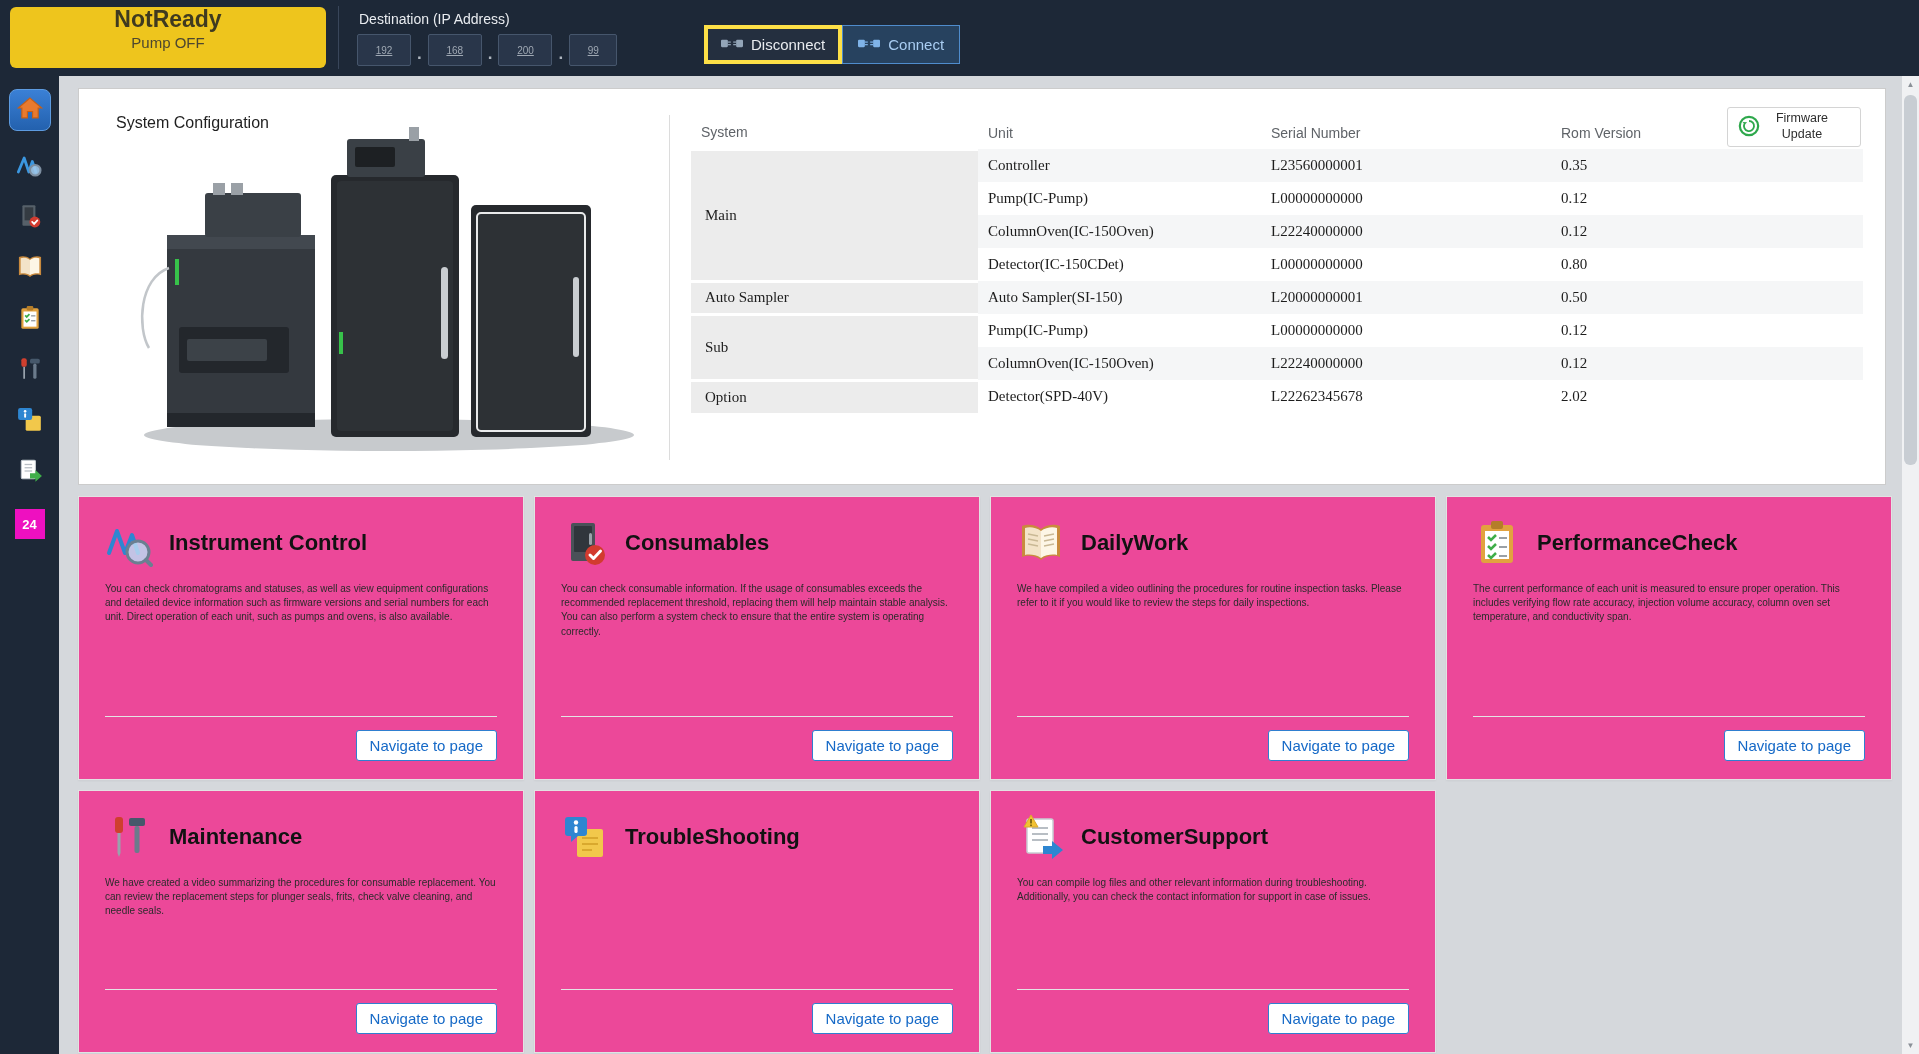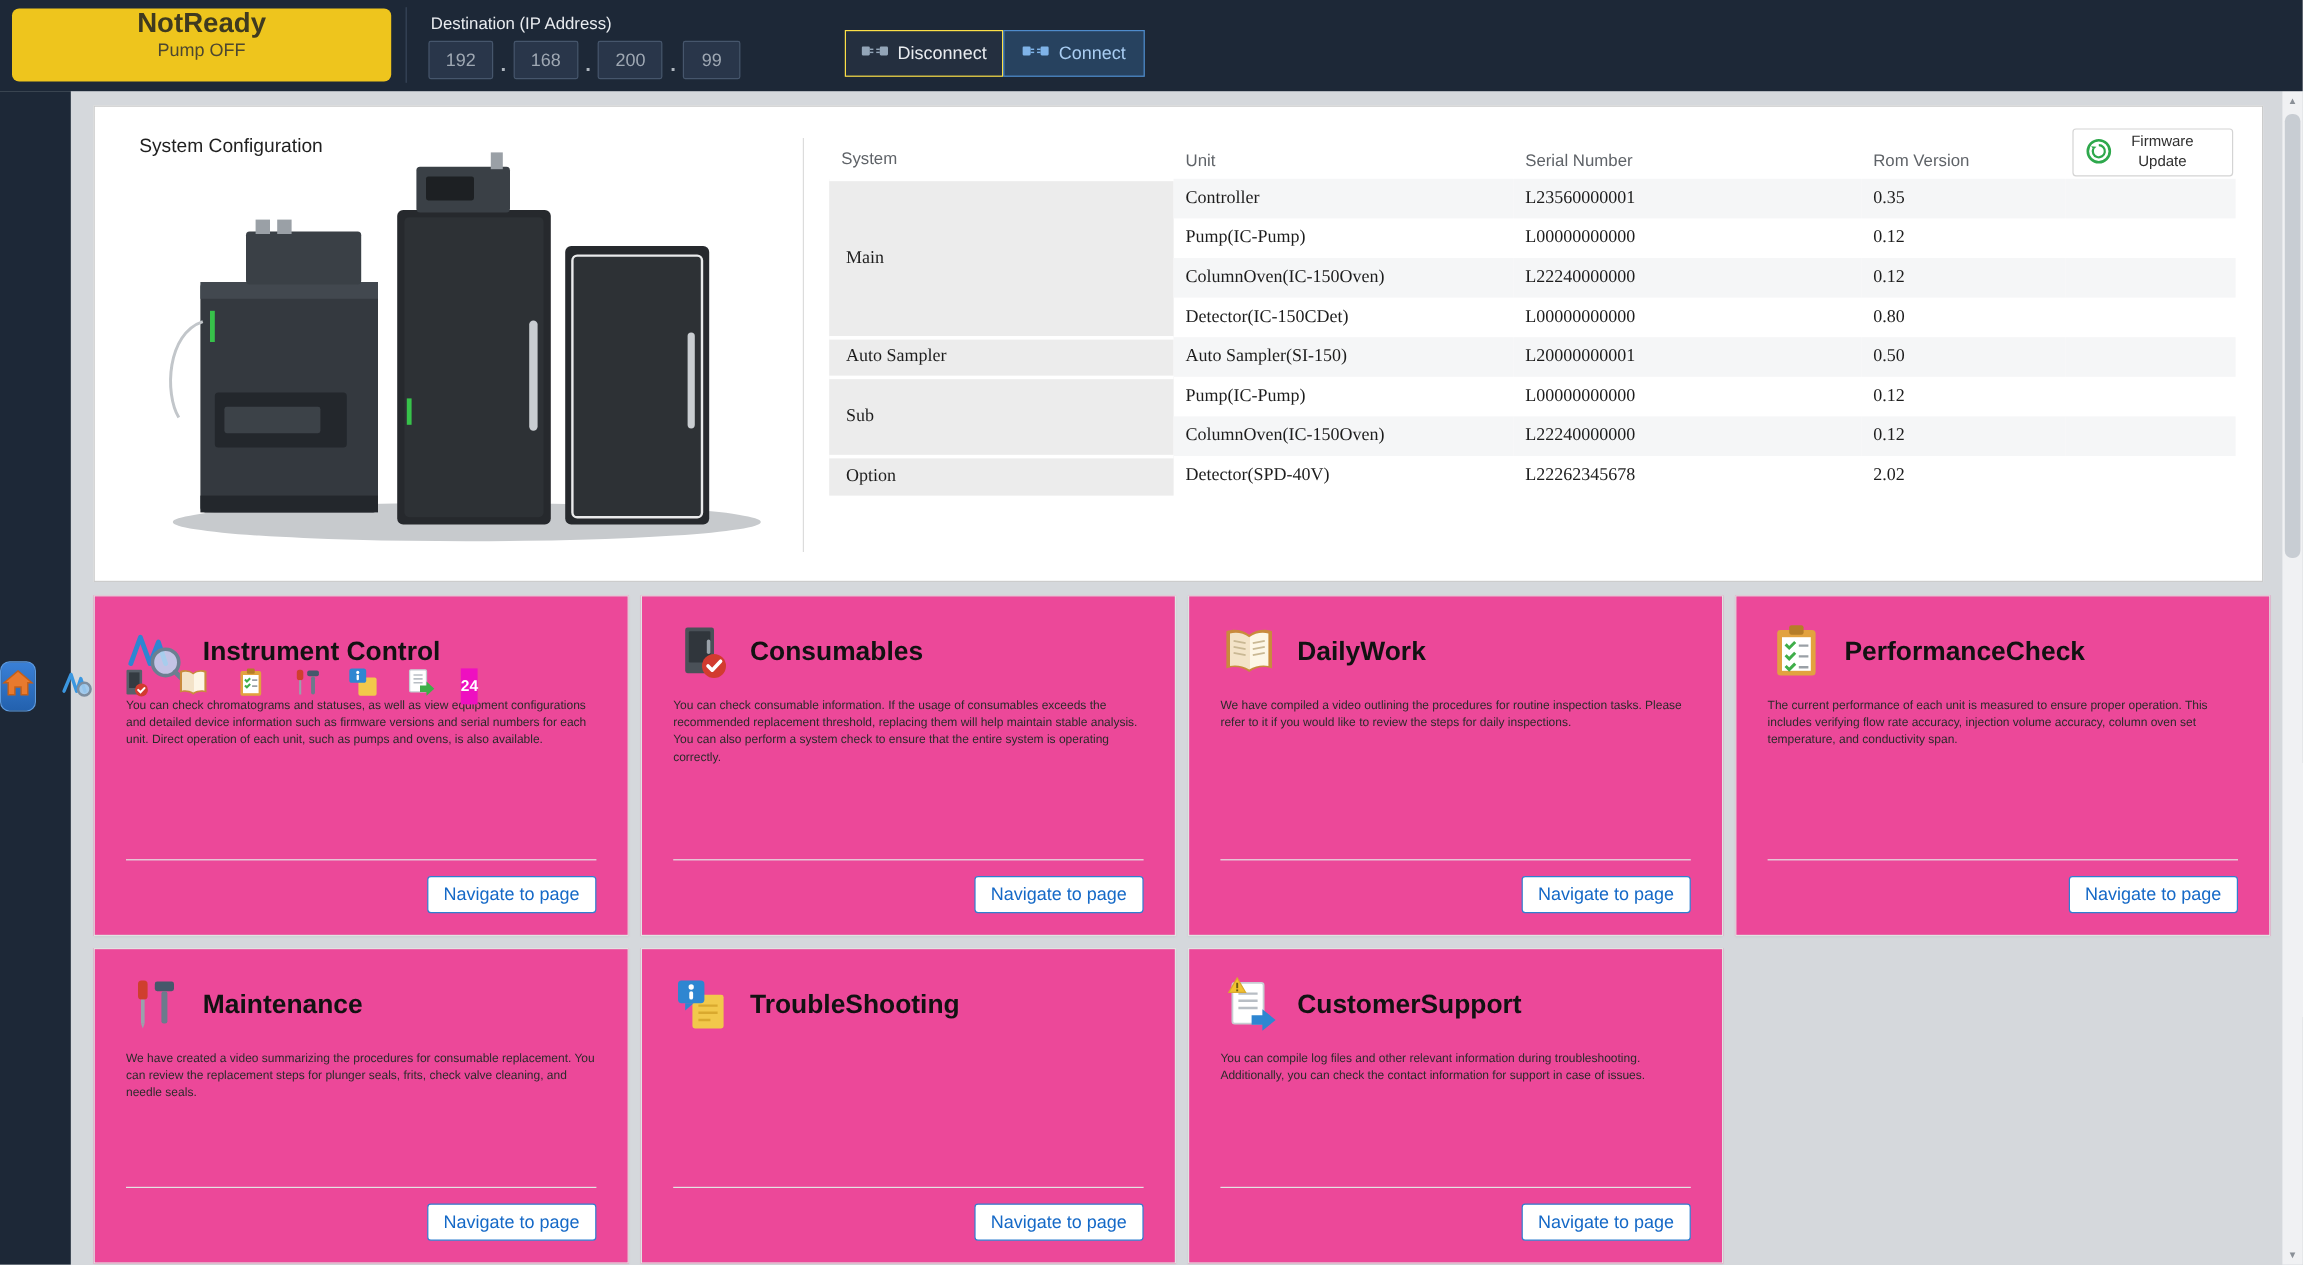--- a/index.html
+++ b/index.html
@@ -12,34 +12,34 @@
     background:var(--color-topbar_bg,#1d2837); z-index:5; }
   .status-badge { position:absolute; left:10px; top:7px; width:316px; height:61px;
     background:var(--color-status_yellow,#eec51d); border-radius:6px;
     display:flex; flex-direction:column; align-items:center; justify-content:flex-start; }
   .status-title { font-size:23px; font-weight:bold; color:#3f3a20; line-height:1.1; }
   .status-sub { font-size:15px; color:#4d4730; margin-top:2px; }
   .topbar-divider { position:absolute; left:338px; top:6px; height:63px; width:1px; background:#39465a; }
   .dest-label { position:absolute; left:359px; top:11px; color:#e9ecf0; font-size:14px; }
   .ip-row { position:absolute; left:357px; top:34px; display:flex; align-items:flex-end; gap:6px; }
   .ip-box { width:54px; height:32px; background:#29364a; border:1px solid #46566c; border-radius:2px;
-    color:#9fa8b3; font-size:15px; display:flex; align-items:center; justify-content:center; }
+    color:#9fa8b3; font-size:10px; display:flex; align-items:center; justify-content:center;text-decoration:underline; }
   .ip-box.small { width:48px; }
   .ip-dot { color:#aeb6bf; font-size:17px; font-weight:bold; padding-bottom:2px; }
   .conn-buttons { position:absolute; left:704px; top:25px; display:flex; align-items:stretch; }
   .conn-buttons button { display:flex; align-items:center; gap:8px; height:39px; cursor:default;
     font-family:"Liberation Sans", sans-serif; }
-  .btn-disconnect { padding:0 13px; background:#242f3f; border:1px solid #fde047;
+  .btn-disconnect { padding:0 13px; background:#242f3f; border:4px solid #fde047;
     color:#e8ebef; font-size:15px; }
   .btn-connect { padding:0 15px; background:#27425f; border:1px solid #4f8ccc;
     color:#a9cdf2; font-size:15px; }
 
   
   .sidebar { position:absolute; left:0; top:76px; width:59px; height:978px;
-    background:var(--color-topbar_bg,#1d2837); display:flex; flex-direction:row;
+    background:var(--color-topbar_bg,#1d2837); display:flex; flex-direction:column;
     align-items:center; padding-top:13px; gap:21px; z-index:4; }
   .side-home { width:42px; height:42px; border-radius:8px;
     background:linear-gradient(#3a80d6,#2361ae); border:1px solid #5d9be0;
     display:flex; align-items:center; justify-content:center; cursor:default; }
   .side-icon { width:30px; height:30px; display:flex; align-items:center; justify-content:center; cursor:default; }
   .side-badge { width:30px; height:30px; background:var(--color-badge_magenta,#ee10c0);
     color:#fff; font-size:13px; font-weight:bold; display:flex; align-items:center; justify-content:center; cursor:default; }
 
   
   .scrollbar { position:absolute; right:0; top:76px; width:17px; height:978px; background:#f0f1f3; z-index:4; }

